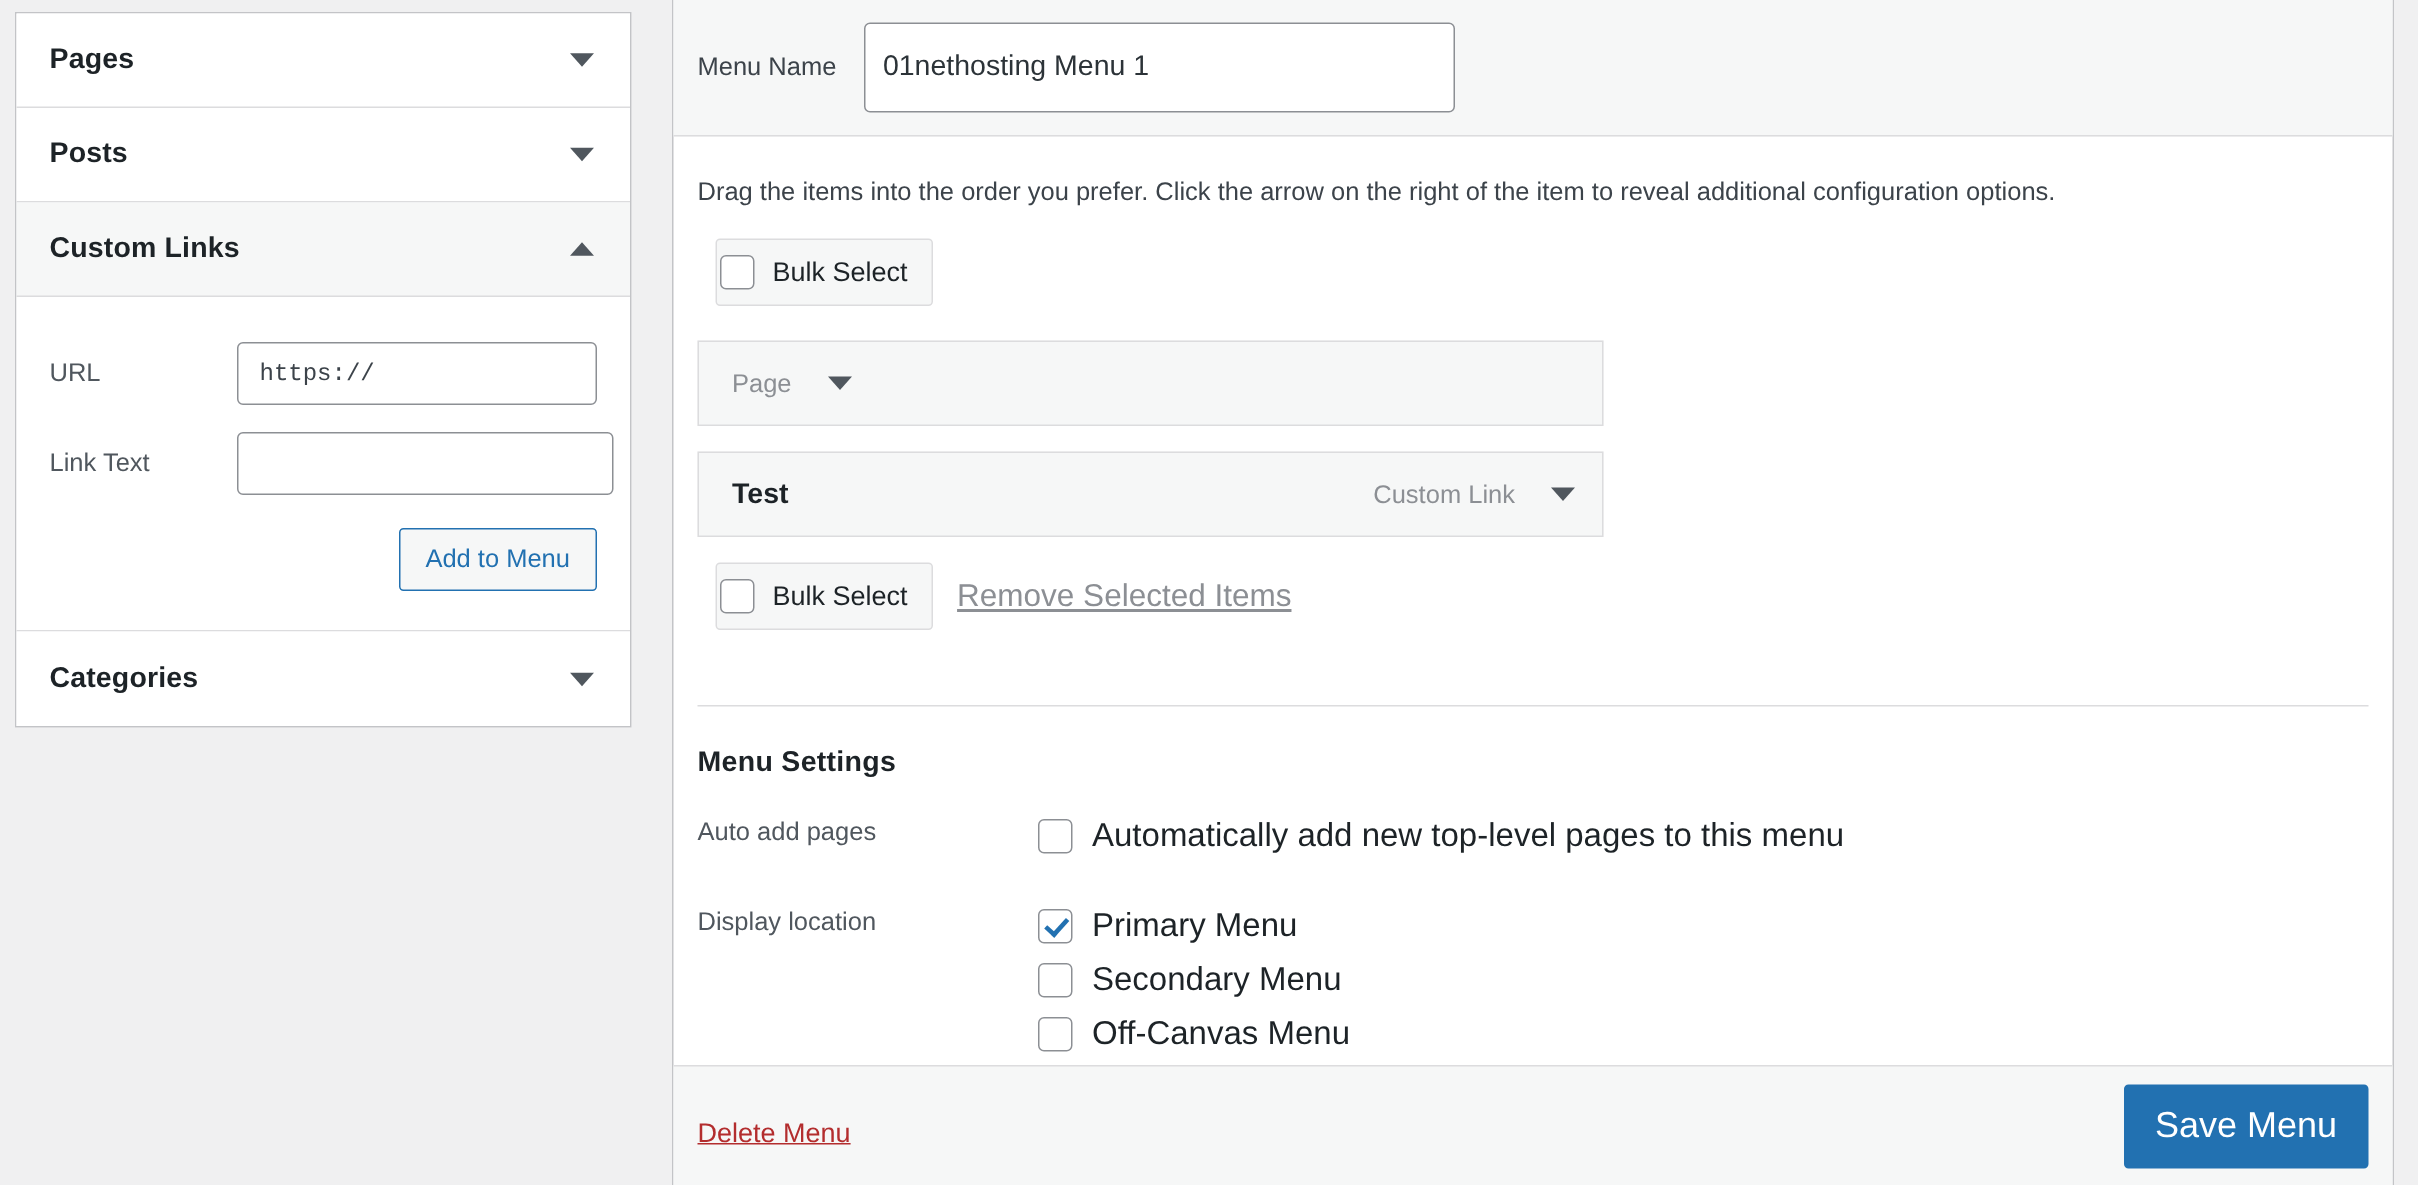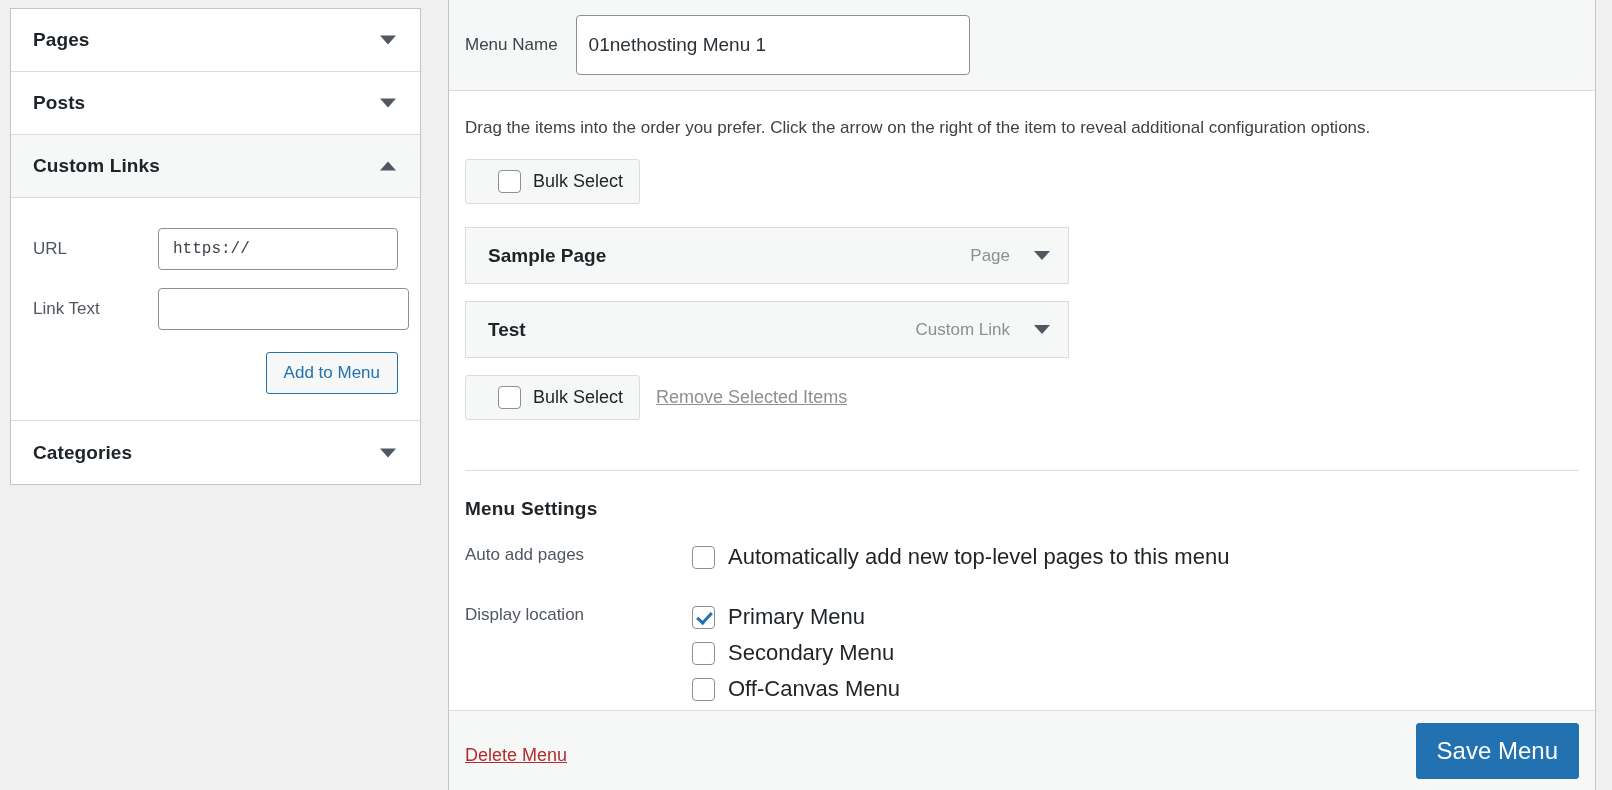--- a/index.html
+++ b/index.html
@@ -151,23 +151,24 @@
     line-height: 1.2;
   }
 
   .bulk-btn {
     display: inline-flex;
     align-items: center;
     gap: 12px;
     background: #f6f7f7;
     border: 1px solid #dcdcde;
     border-radius: 3px;
-    padding: 10px 16px 10px 32px;
+    padding: 10px 16px 10px 2px;
     margin-top: 21px;
     cursor: pointer;
+    margin-left: 12px;
   }
   .bulk-btn .lbl {
     font-size: 18px;
     color: #1d2327;
   }
 
   .cbox {
     width: 23px; height: 23px;
     border: 1px solid #8c8f94;
     border-radius: 4px;
@@ -219,21 +220,21 @@
   }
 
   .bulk-row {
     display: flex;
     align-items: center;
     gap: 16px;
     margin-top: 12px;
   }
   .bulk-row .bulk-btn { margin-top: 0; }
   .link-muted {
-    font-size: 18px;
+    font-size: 21px;
     color: #8c8f94;
     text-decoration: underline;
     cursor: pointer;
   }
 
   .divider {
     border: 0;
     border-top: 1px solid #dcdcde;
     margin: 50px 0 0 0;
   }
@@ -356,21 +357,20 @@
       <div class="drag-hint">Drag the items into the order you prefer. Click the arrow on the right of the item to reveal additional configuration options.</div>
 
       <div class="bulk-btn">
         <span class="cbox"></span>
         <span class="lbl">Bulk Select</span>
       </div>
 
       <div class="menu-items">
 
         <div class="menu-item">
-          <span class="mi-title">Sample Page</span>
           <span class="mi-type">Page</span>
           <span class="mi-caret"></span>
         </div>
 
         <div class="menu-item">
           <span class="mi-title">Test</span>
           <span class="mi-type">Custom Link</span>
           <span class="mi-caret"></span>
         </div>
 

